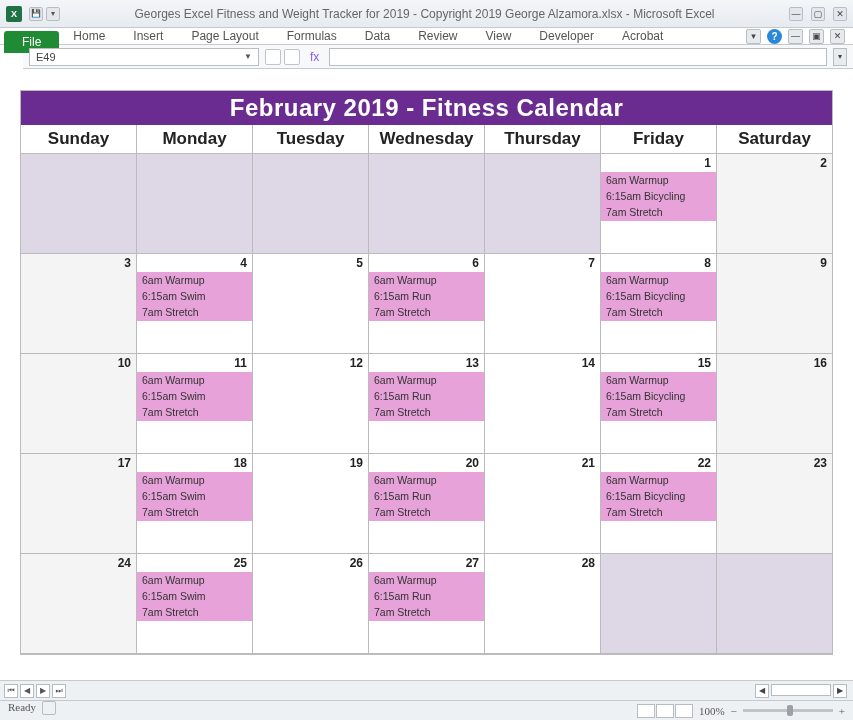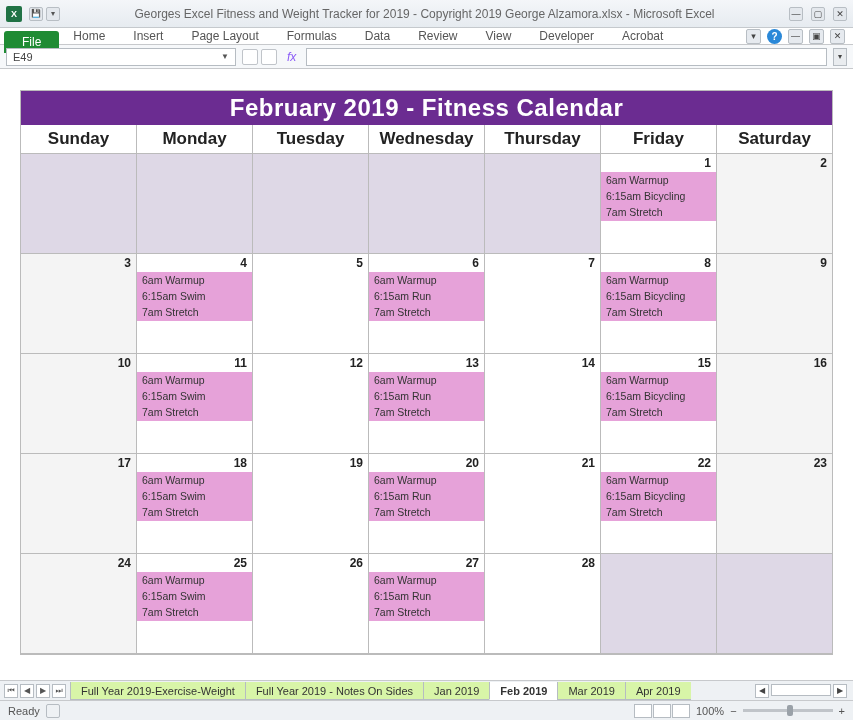--- a/index.html
+++ b/index.html
@@ -16,26 +16,26 @@
 
 
 .ribbon { height:17px; background:#fff; border-bottom:1px solid #c7c9cc; display:flex; align-items:stretch; padding-left:4px; }
 .file-tab { background:#1f8b34; color:#fff; padding:0 18px; display:flex; align-items:center; font-size:12px; border-top-left-radius:3px; border-top-right-radius:3px; margin-top:3px; height:22px;}
 .menu-item { padding:0 14px; display:flex; align-items:center; color:#555; font-size:12px; height:100%; cursor:pointer;}
 .ribbon .right-ctrls { margin-left:auto; display:flex; gap:6px; align-items:center; padding-right:8px;}
 .ribbon .right-ctrls .ctrl { width:15px; height:15px; border:1px solid #b8bec4; border-radius:2px; display:flex; align-items:center; justify-content:center; font-size:9px; background:#e6eaef;}
 .help-icon { background:#2a88d8; color:#fff; border-radius:50%; width:15px; height:15px; display:flex; align-items:center; justify-content:center; font-size:10px; font-weight:bold;}
 
 
-.formulabar { height:24px; border-bottom:1px solid #c7c9cc; display:flex; align-items:center; padding:2px 6px; gap:6px; background:#f6f8fa;}
+.formulabar { height:24px; border-bottom:1px solid #c7c9cc; display:flex; align-items:center; padding:2px 6px; gap:6px; background:#f6f8fa;margin-left:23px;}
 .namebox { width:230px; height:18px; border:1px solid #b6bcc2; background:#fff; display:flex; align-items:center; padding:0 6px; font-size:11px; position:relative;}
 .namebox .dd { margin-left:auto; font-size:8px; color:#555;}
 .fbtns { display:flex; gap:3px;}
 .fbtns span { width:16px; height:16px; border:1px solid #c0c4c9; background:#fff; border-radius:2px;}
-.fx-label { font-style:italic; font-size:12px; color:#8b5cf6; padding:0 4px;}
+.fx-label { font-size:12px; color:#8b5cf6; padding:0 4px;}
 .formula-input { flex:1; height:18px; border:1px solid #b6bcc2; background:#fff; }
 .formula-dd { width:14px; height:18px; border:1px solid #b6bcc2; background:#e9ecef; display:flex; align-items:center; justify-content:center; font-size:8px;}
 
 
 .sheet-area { position:absolute; top:80px; left:0; right:0; bottom:40px; background:#fff; padding:10px 20px 12px 20px;}
 .cal-wrapper { border:1px solid #bbb; }
 .cal-title { background:#6b2c91; color:#fff; text-align:center; font-size:24px; font-weight:bold; padding:3px 0; letter-spacing:0.5px;}
 .cal-header-row { display:flex; border-bottom:1px solid #bbb; }
 .cal-header-row .dayhdr { flex:1; text-align:center; font-weight:bold; padding:4px 0; font-size:17px; border-right:1px solid #bbb; color:#222;}
 .cal-header-row .dayhdr:last-child { border-right:none;}
@@ -53,21 +53,21 @@
 .tab-bar { position:absolute; bottom:20px; left:0; right:0; height:20px; background:#eef1f4; border-top:1px solid #c7c9cc; display:flex; align-items:center; padding-left:4px; font-size:11px;}
 .tab-nav { display:flex; gap:2px; margin-right:4px;}
 .tab-nav span { width:14px; height:14px; border:1px solid #b6bcc2; background:#fff; display:flex; align-items:center; justify-content:center; font-size:8px; color:#555;}
 .sheet-tabs { display:flex; align-items:flex-end; height:100%; overflow:hidden;}
 .sheet-tab { padding:2px 10px; border:1px solid #b6bcc2; border-top:none; border-bottom:1px solid #b6bcc2; background:#d8f5a8; margin-right:-1px; height:18px; display:flex; align-items:center; color:#333; cursor:pointer; white-space:nowrap;}
 .sheet-tab.active { background:#fff; font-weight:bold; border-bottom:1px solid #fff;}
 .tab-scroll { margin-left:auto; display:flex; gap:2px; padding-right:6px;}
 .tab-scroll span { width:14px; height:14px; border:1px solid #b6bcc2; background:#fff; display:flex; align-items:center; justify-content:center; font-size:8px;}
 
 
-.statusbar { position:absolute; bottom:0; left:0; right:0; height:20px; background:#eef1f4; border-top:1px solid #c7c9cc; display:flex; align-items:center; padding:0 8px; font-size:11px; color:#555;}
+.statusbar { position:absolute; bottom:0; left:0; right:0; height:20px; background:#eef1f4; border-top:1px solid #c7c9cc; display:flex; padding:0 8px; font-size:11px; color:#555;font-family:Liberation Serif, serif;}
 .statusbar .zoom { margin-left:auto; display:flex; align-items:center; gap:6px;}
 .zoom .viewbtns { display:flex; gap:1px;}
 .zoom .viewbtns span { width:18px; height:14px; border:1px solid #b6bcc2; background:#fff;}
 .slider { width:90px; height:3px; background:#c0c4c9; position:relative;}
 .slider .th { position:absolute; left:44px; top:-4px; width:6px; height:11px; background:#9aa1a8; border-radius:2px;}
 </style>
 </head>
 <body>
 
 <div class="titlebar">
@@ -298,28 +298,20 @@
   </div>
 </div>
 
 <div class="tab-bar">
   <div class="tab-nav">
     <span>⏮</span>
     <span>◀</span>
     <span>▶</span>
     <span>⏭</span>
   </div>
-  <div class="sheet-tabs" id="sheet-tabs">
-      <div class="sheet-tab">Full Year 2019-Exercise-Weight</div>
-      <div class="sheet-tab">Full Year 2019 - Notes On Sides</div>
-      <div class="sheet-tab">Jan 2019</div>
-      <div class="sheet-tab active">Feb 2019</div>
-      <div class="sheet-tab">Mar 2019</div>
-      <div class="sheet-tab">Apr 2019</div>
-    </div>
   <div class="tab-scroll">
     <span>◀</span>
     <div style="width:60px;height:12px;border:1px solid #b6bcc2;background:#fff;"></div>
     <span>▶</span>
   </div>
 </div>
 
 <div class="statusbar">
   <span>Ready</span>
   <span style="width:14px;height:14px;border:1px solid #b6bcc2;border-radius:2px;margin-left:6px;"></span>

